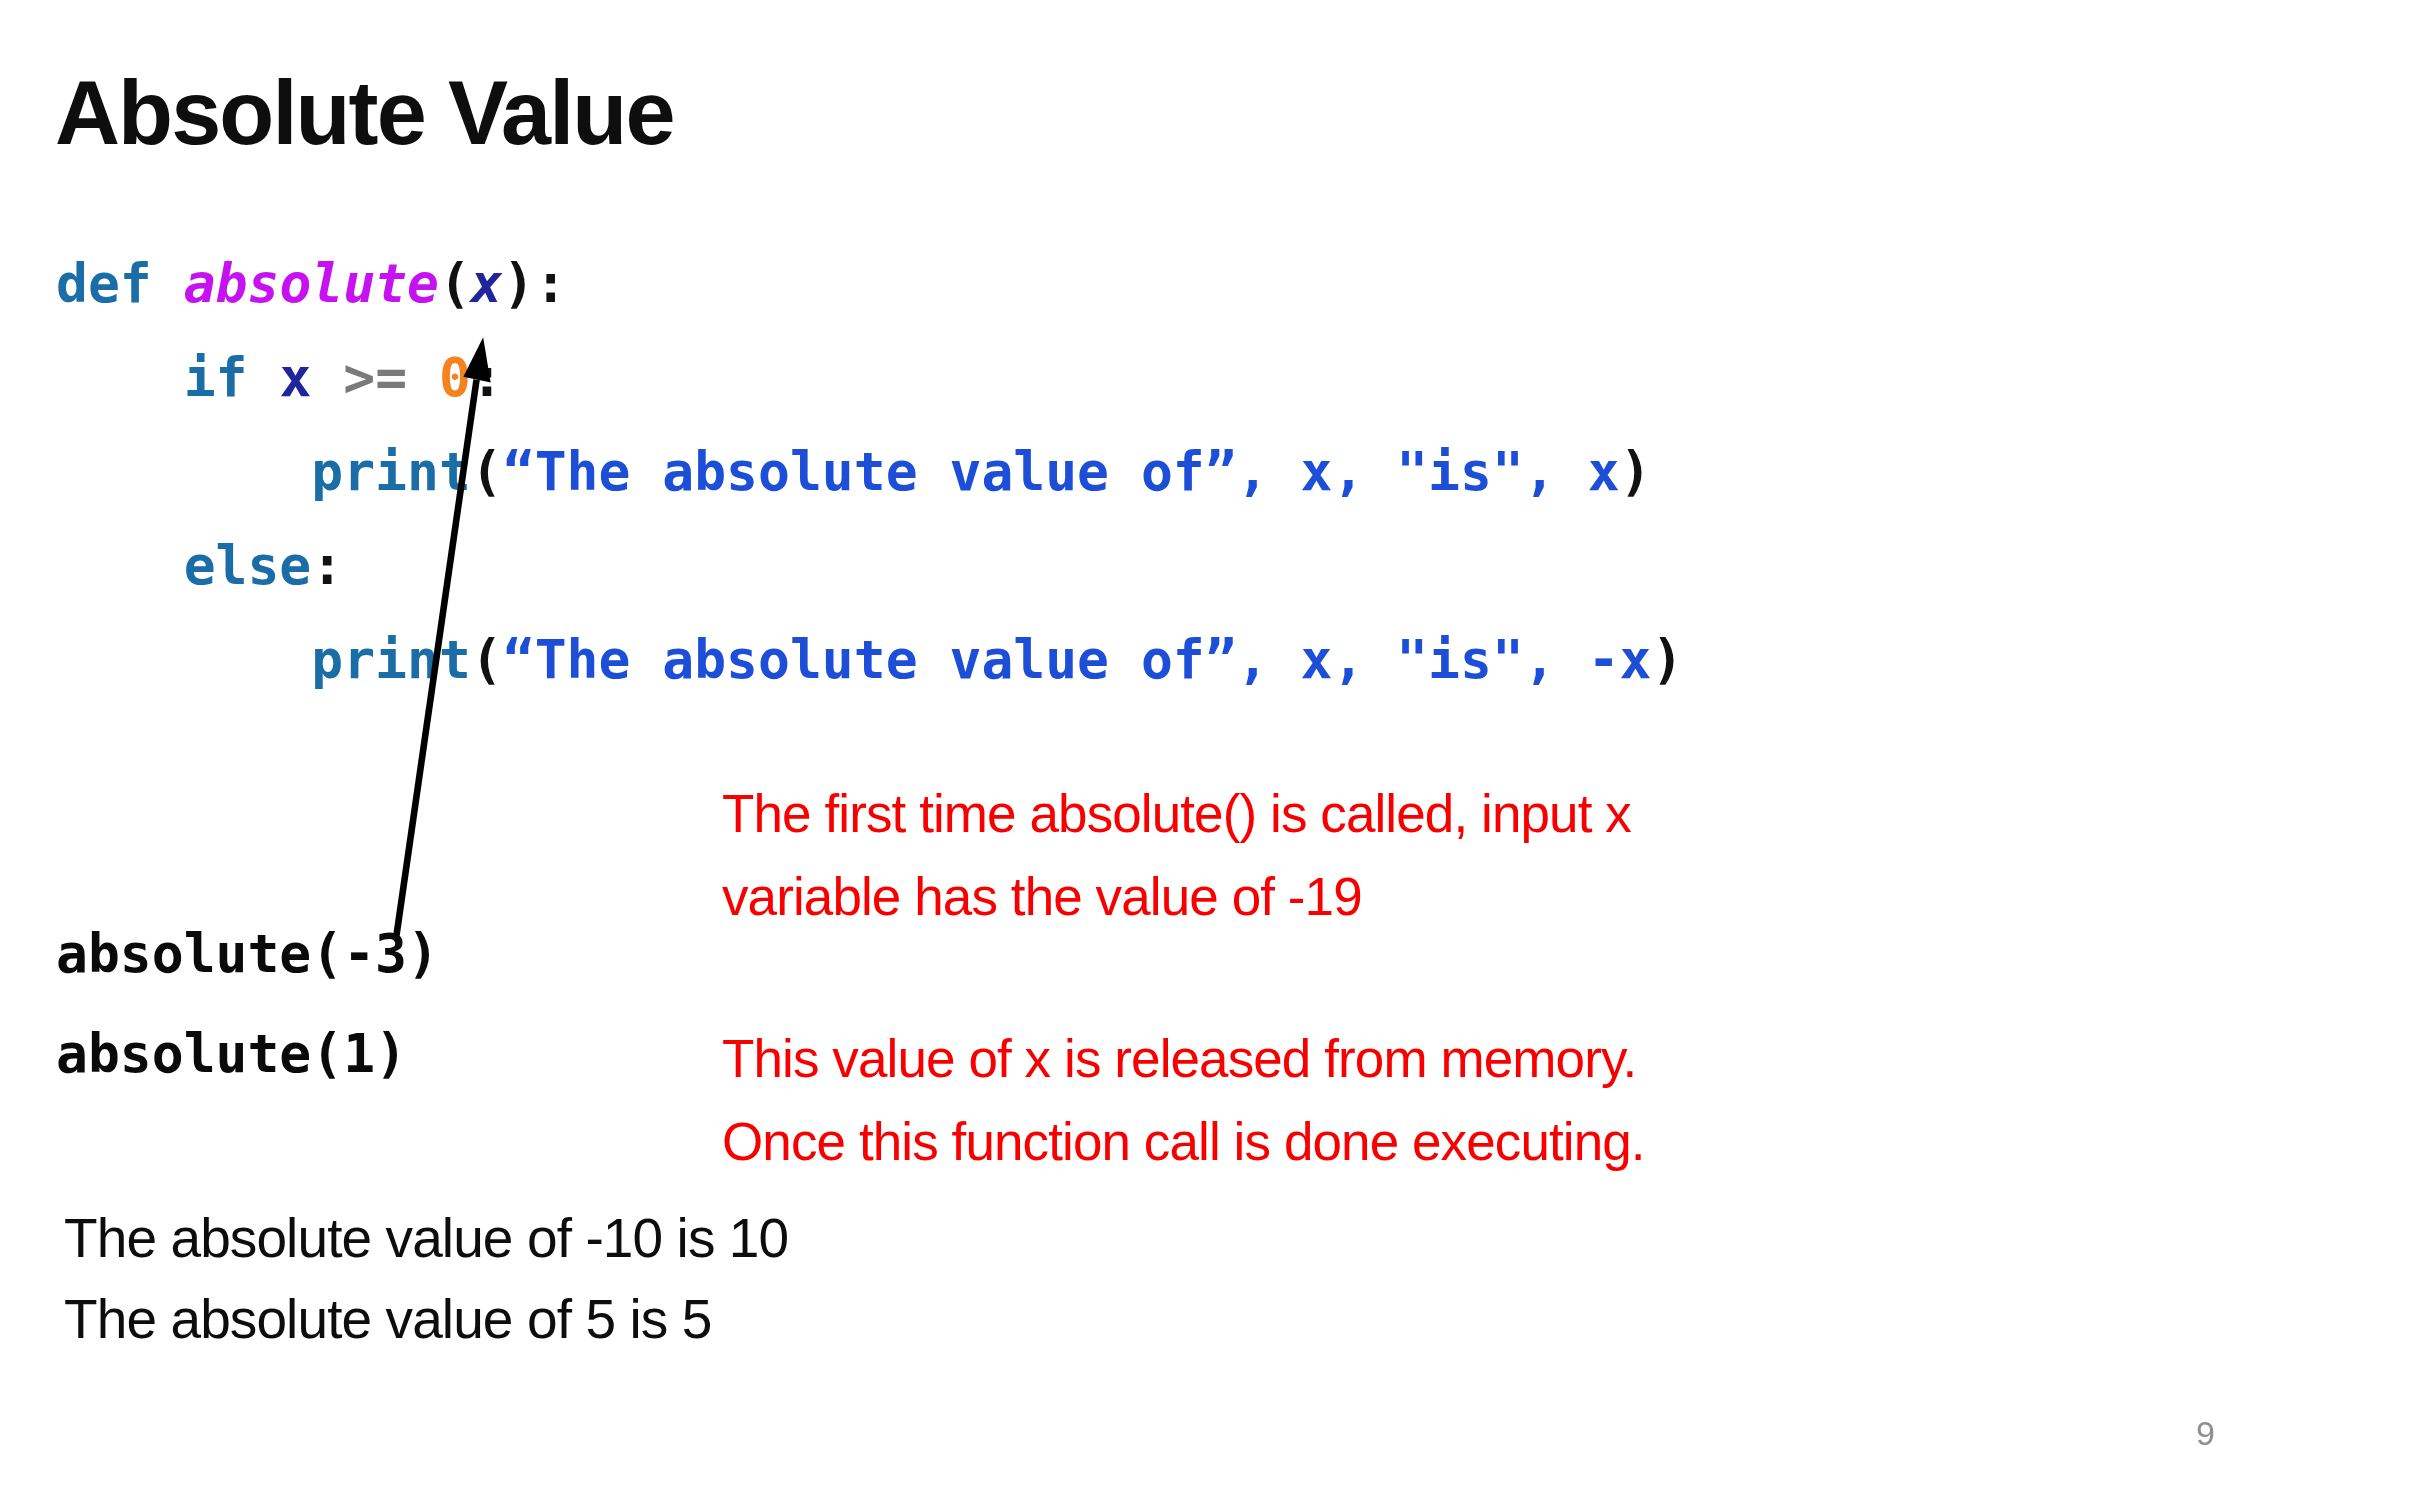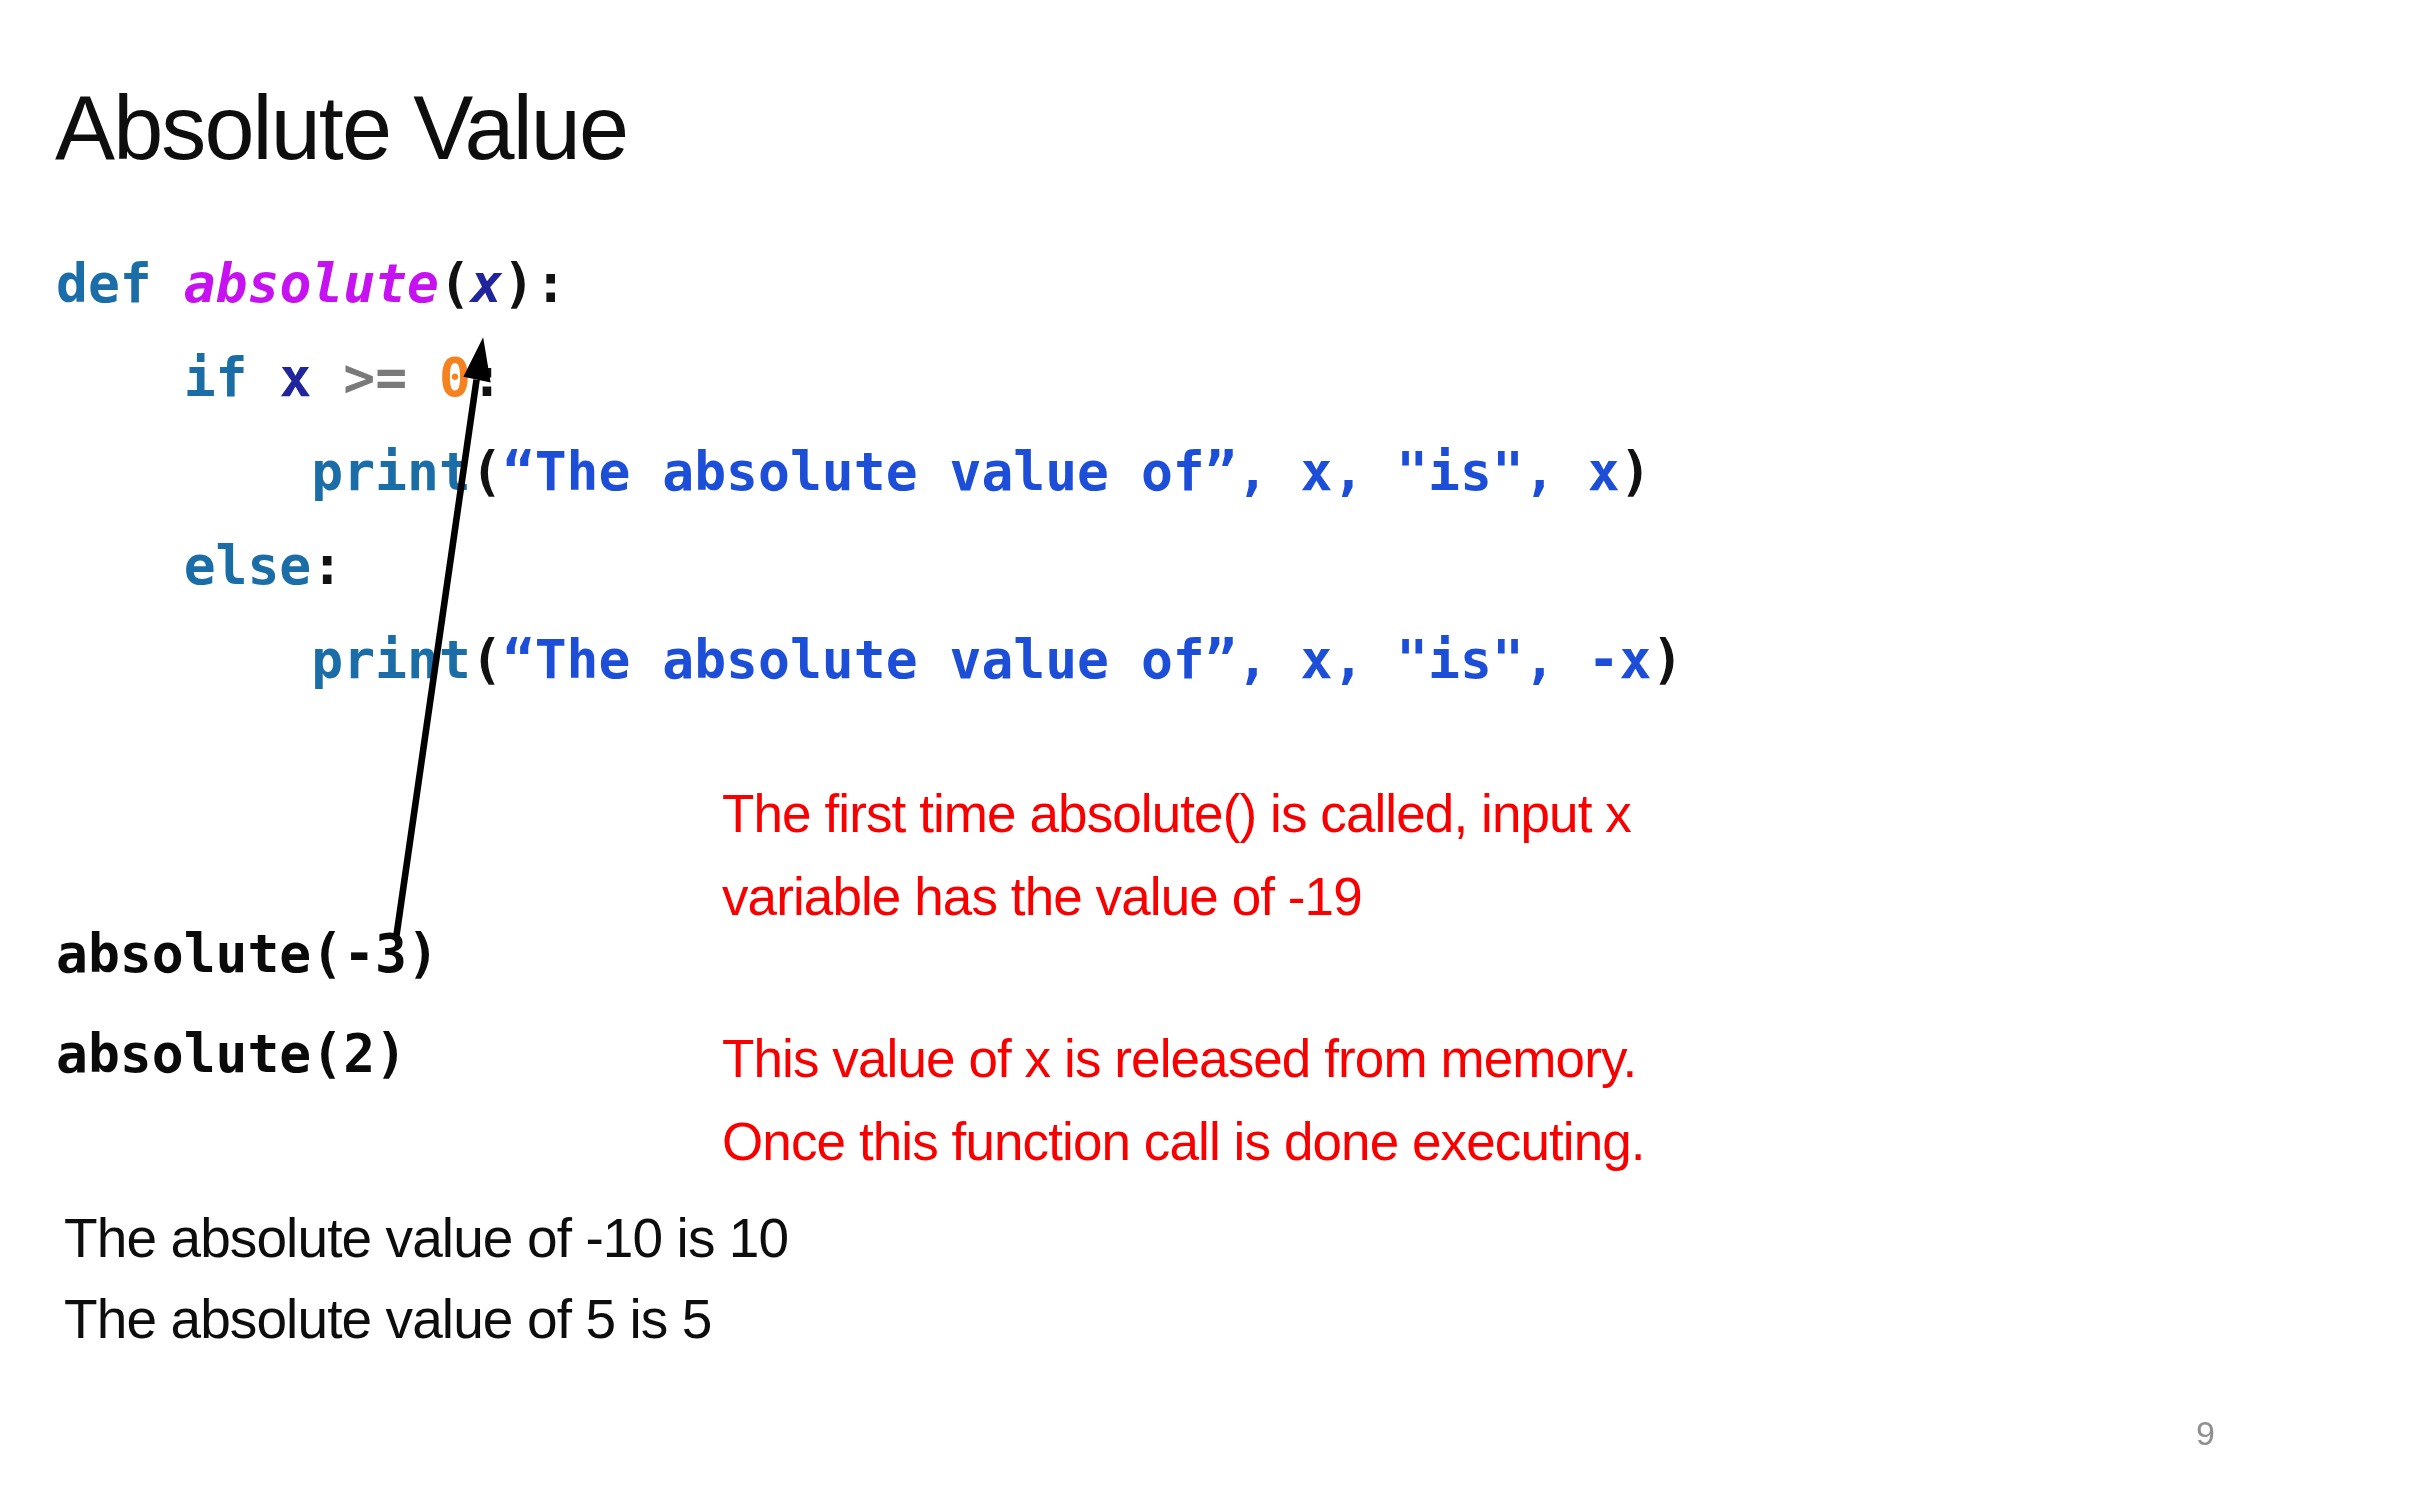--- a/index.html
+++ b/index.html
@@ -4,22 +4,22 @@
 <style>
   html,body{margin:0;padding:0;background:#ffffff;}
   .slide{
     position:relative;
     width:2411px;height:1507px;
     background:#ffffff;
     overflow:hidden;
     font-family:"Liberation Sans",sans-serif;
   }
   .title{
-    position:absolute;left:55px;top:17px;
-    font-size:90px;font-weight:400;color:#0e0e0e;
+    position:absolute;left:55px;top:2px;
+    font-size:90px;font-weight:700;color:#0e0e0e;
     letter-spacing:-1.9px;
   }
   
   .code{
     position:absolute;left:56px;top:237px;
     font-family:"DejaVu Sans Mono",monospace;
     font-size:53px;font-weight:700;
     line-height:94px;color:#111111;
     white-space:pre;
   }
@@ -63,21 +63,21 @@
 </style>
 </head>
 <body>
 
 <div class="slide">
 
   <h1 class="title">Absolute Value</h1>
 
   <div class="code" id="code-block"><div><span class="tk-kw">def</span><span class="tk-sp"> </span><span class="tk-fn">absolute</span><span class="tk-pt">(</span><span class="tk-arg">x</span><span class="tk-pt">):</span></div><div><span class="tk-sp">    </span><span class="tk-kw">if</span><span class="tk-sp"> </span><span class="tk-var">x</span><span class="tk-sp"> </span><span class="tk-op">&gt;=</span><span class="tk-sp"> </span><span class="tk-num">0</span><span class="tk-pt">:</span></div><div><span class="tk-sp">        </span><span class="tk-kw">print</span><span class="tk-pt">(</span><span class="tk-str">“The absolute value of”, x, "is", x</span><span class="tk-pt">)</span></div><div><span class="tk-sp">    </span><span class="tk-kw">else</span><span class="tk-pt">:</span></div><div><span class="tk-sp">        </span><span class="tk-kw">print</span><span class="tk-pt">(</span><span class="tk-str">“The absolute value of”, x, "is", -x</span><span class="tk-pt">)</span></div></div>
 
-  <div class="calls" id="call-lines"><div>absolute(-3)</div><div>absolute(2)</div></div>
+  <div class="calls" id="call-lines"><div>absolute(-3)</div><div>absolute(1)</div></div>
 
   <svg class="arrow-layer" width="2411" height="1507" viewBox="0 0 2560 1600">
     <line id="arrow-line" x1="421" y1="993" x2="506" y2="403" stroke="#000000" stroke-width="7"></line>
     <polygon id="arrow-head" points="513,358 521,406 492,400" fill="#000000"></polygon>
   </svg>
 
   <div class="annotation first">
     <div>The first time absolute() is called, input x</div>
     <div>variable has the value of -19</div>
   </div>

